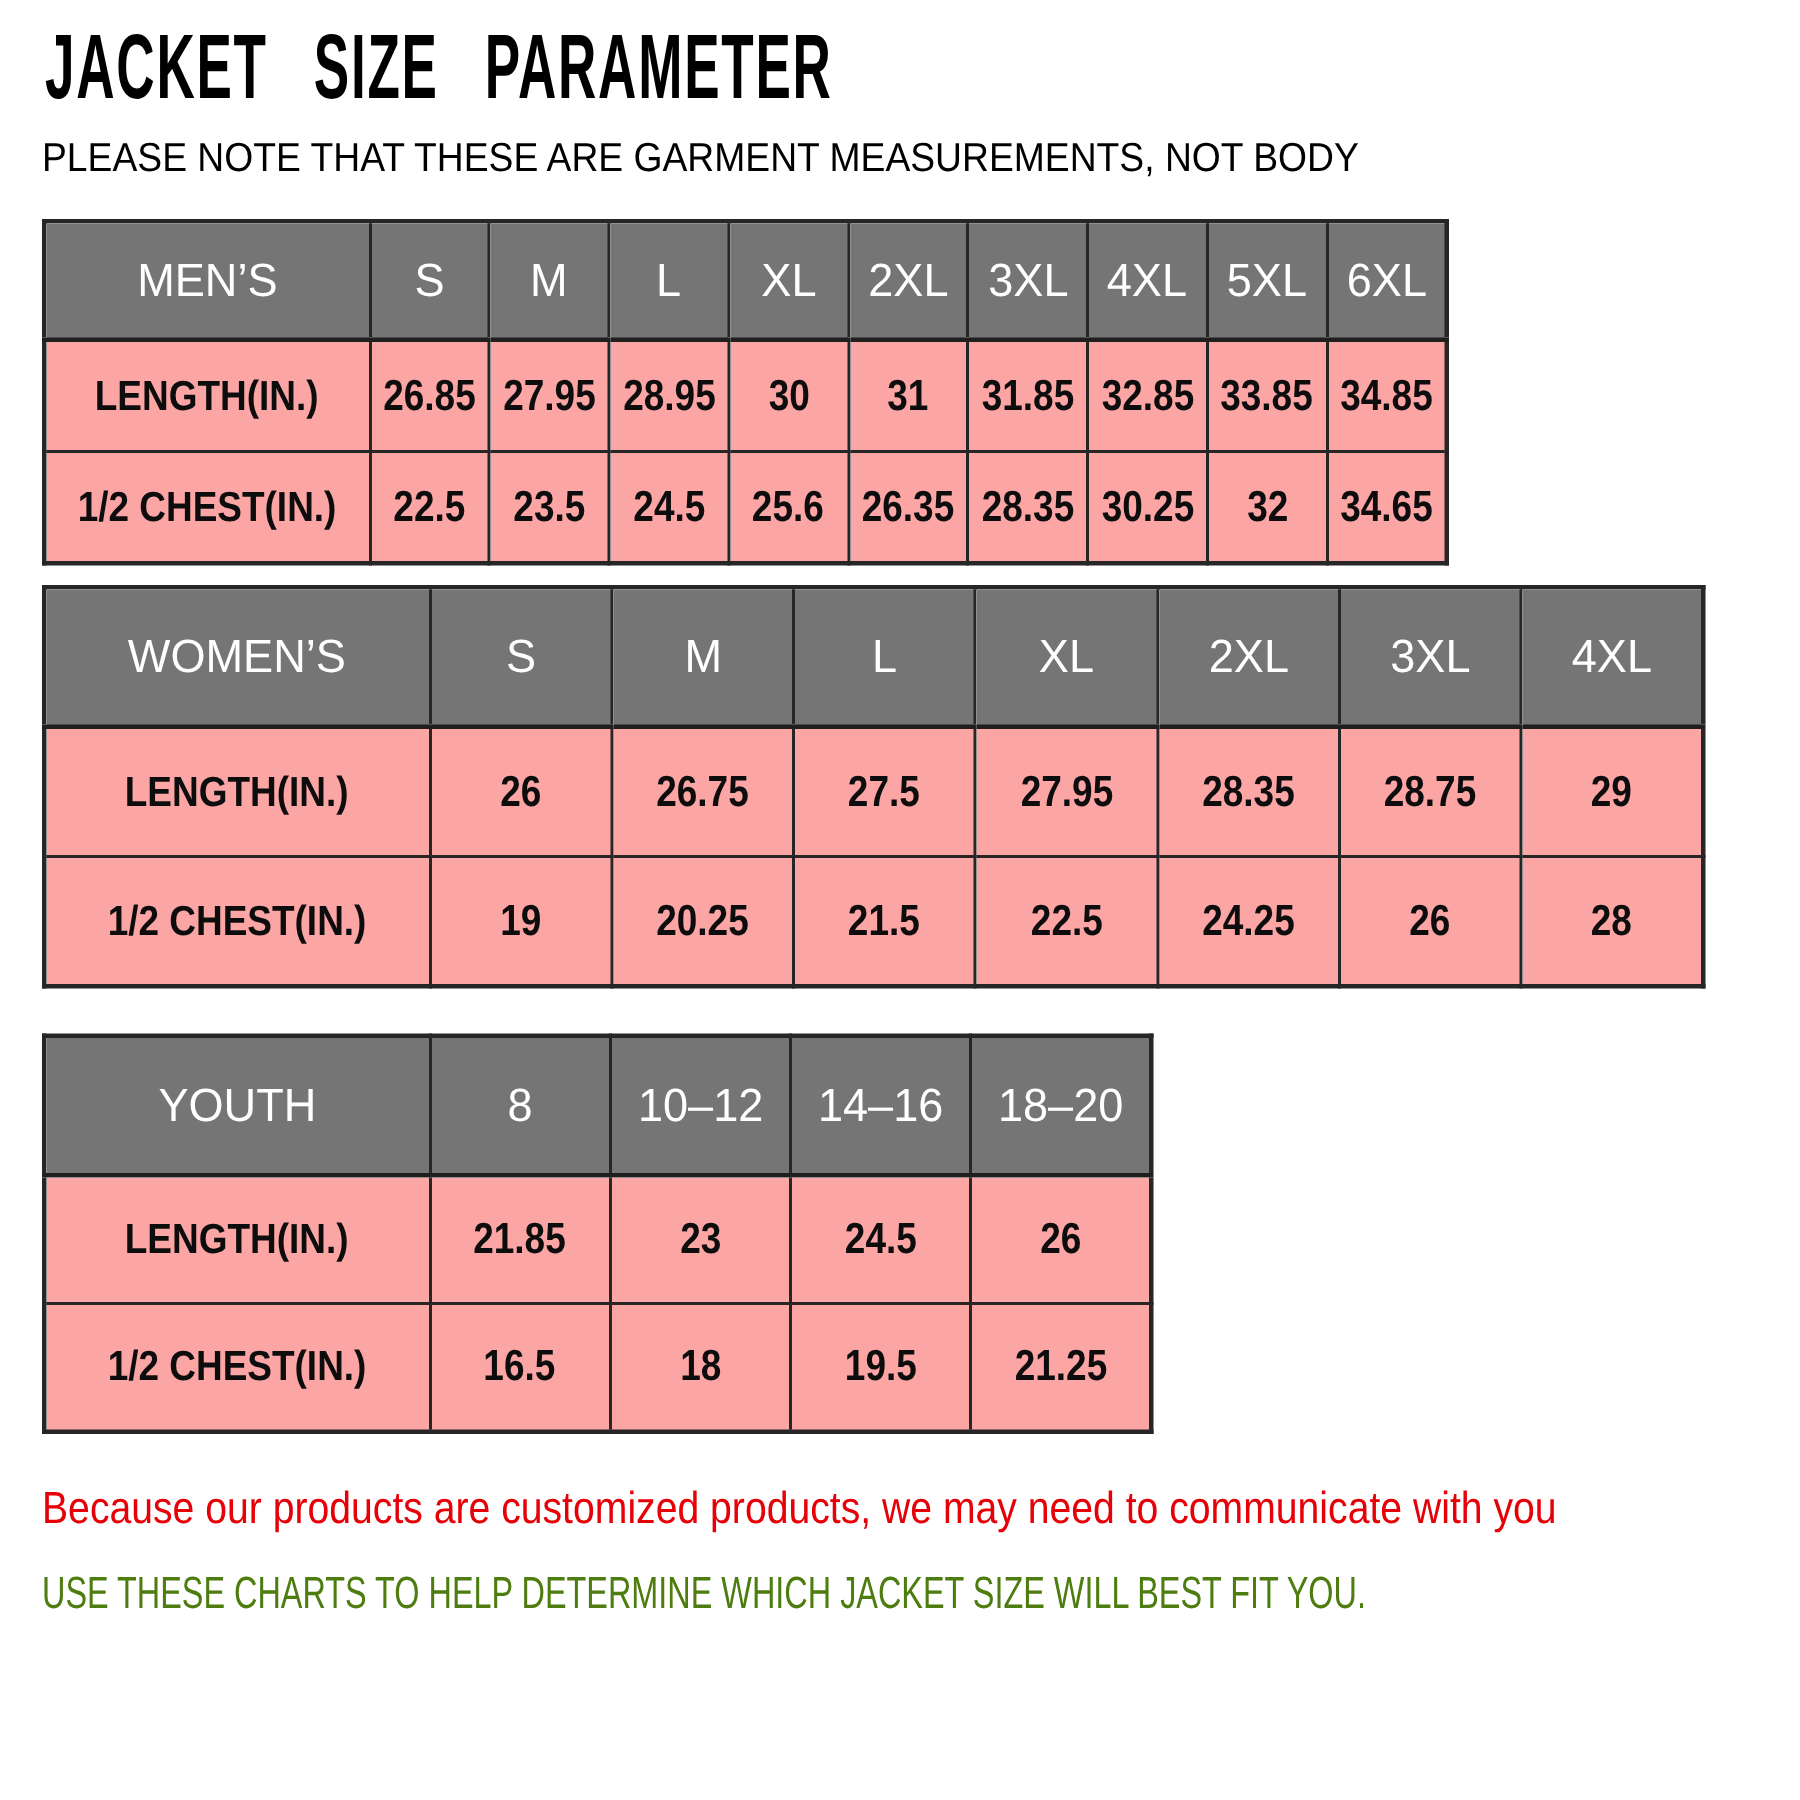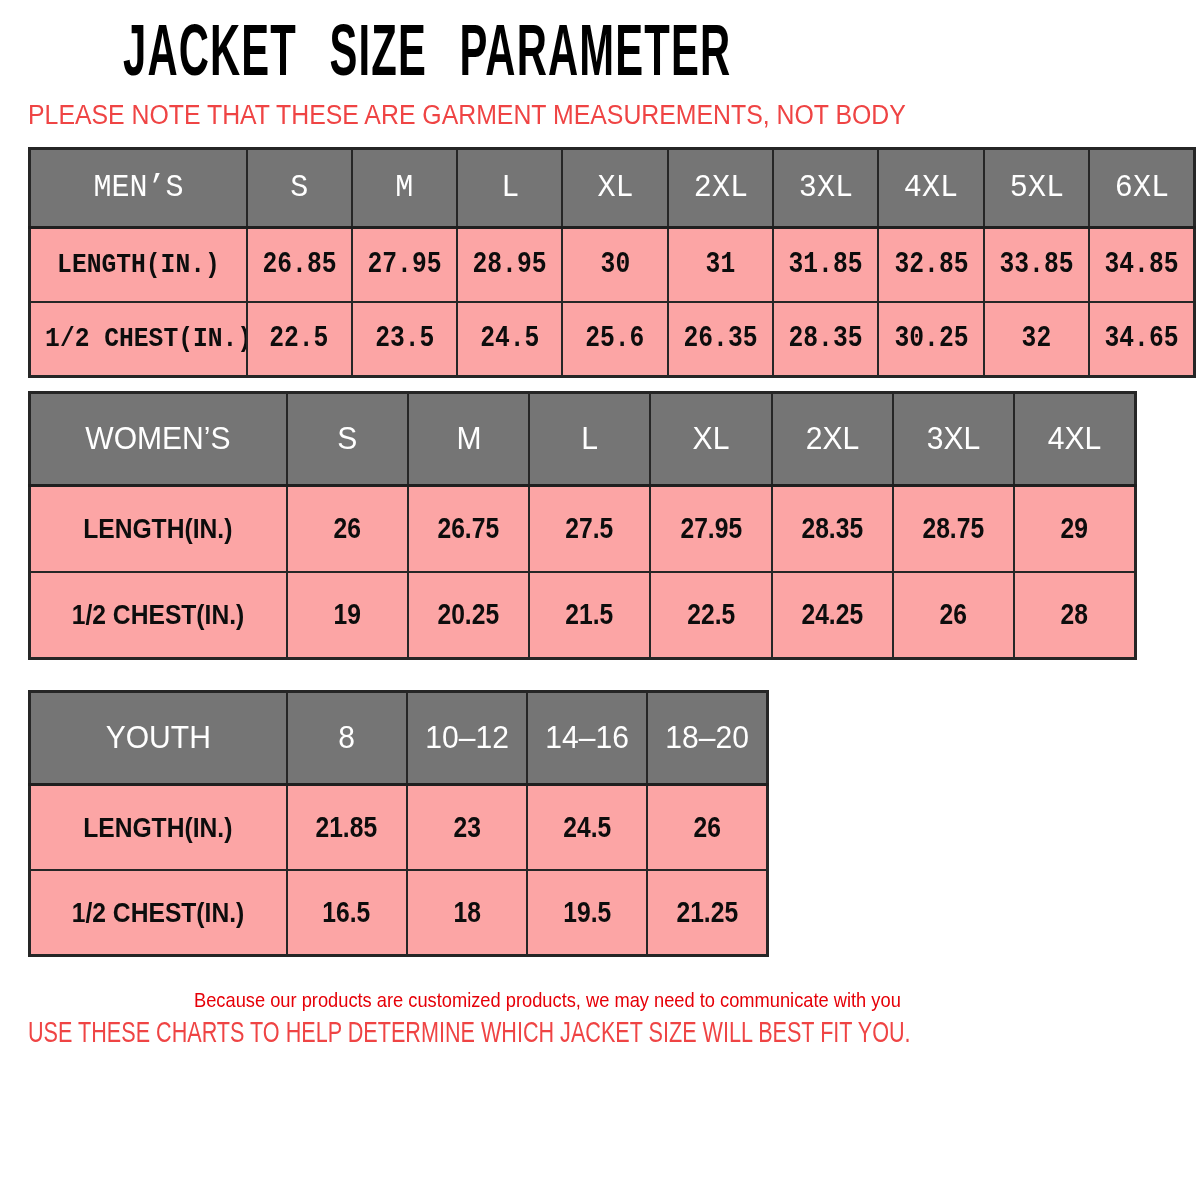--- a/index.html
+++ b/index.html
@@ -1,56 +1,56 @@
 <!DOCTYPE html>
 <html><head>
 <meta charset="utf-8">
 <style>
   html,body{margin:0;padding:0;background:#ffffff;}
   body{width:1200px;height:1200px;overflow:hidden;font-family:"Liberation Sans",sans-serif;color:#111;}
   .wrap{padding:0 28px;}
 
   
-  .title{margin:16px 0 0 2px;font-size:72px;line-height:0.95;font-weight:bold;color:#000;white-space:nowrap;text-align:right;}
+  .title{margin:16px 0 0 2px;font-size:61px;line-height:0.95;font-weight:bold;color:#000;white-space:nowrap;}
   .title .t-scale{display:inline-block;transform:scaleX(0.58);transform-origin:left center;letter-spacing:2px;word-spacing:34px;}
 
   
-  .note{margin-top:12px;color:#ef4444;font-size:27px;line-height:1.42;font-weight:500;}
+  .note{margin-top:12px;color:#000000;font-size:27px;line-height:1.42;font-weight:500;}
   .line{white-space:nowrap;}
   .sx92{display:inline-block;transform:scaleX(0.92);transform-origin:left center;}
   .sx87{display:inline-block;transform:scaleX(0.87);transform-origin:left center;}
   .sx72{display:inline-block;transform:scaleX(0.72);transform-origin:left center;}
 
   
   table.size-table{border-collapse:collapse;table-layout:fixed;border:3px solid #262626;}
   table.size-table th,table.size-table td{border:2px solid #262626;text-align:center;vertical-align:middle;padding:0;overflow:hidden;}
   table.size-table thead th{background:#757575;color:#ffffff;font-weight:normal;font-size:31px;border-bottom:3px solid #1f1f1f;}
   table.size-table td{font-size:29px;background:#fca5a5;}
   .cell{display:inline-block;transform:scaleX(0.85);font-weight:bold;color:#0d0d0d;white-space:nowrap;}
   .rlabel{display:inline-block;transform:scaleX(0.88);font-weight:bold;color:#0d0d0d;font-size:28px;white-space:nowrap;}
   .hname{display:inline-block;transform:scaleX(0.97);}
 
-  table.mens{width:1168px;margin-top:12px;font-family:Liberation Mono, monospace;}
+  table.mens{width:938px;margin-top:22px;}
   table.mens col.c0{width:217px;}
   table.mens thead th{height:76px;}
   table.mens td{height:72px;}
 
   table.womens{width:1109px;margin-top:13px;}
   table.womens col.c0{width:257px;}
   table.womens thead th{height:90px;}
   table.womens td{height:84px;}
 
   table.youth{width:741px;margin-top:30px;}
   table.youth col.c0{width:257px;}
   table.youth thead th{height:90px;}
   table.youth td{height:83px;}
 
   
-  .para{margin-top:28px;color:#e60008;font-size:21px;line-height:1.45;text-align:center;}
-  .fitline{color:#ef4444;font-size:30px;white-space:nowrap;}
+  .para{margin-top:28px;color:#e60008;font-size:30px;line-height:1.45;}
+  .fitline{margin-top:18px;color:#4d7c0f;font-size:30px;white-space:nowrap;}
 </style>
 </head>
 <body>
 
 <div class="wrap">
 
   <h1 class="title"><span class="t-scale">JACKET SIZE PARAMETER</span></h1>
 
   <div class="note">
     <div class="line"><span class="sx92">PLEASE NOTE THAT THESE ARE GARMENT MEASUREMENTS, NOT BODY</span></div>

